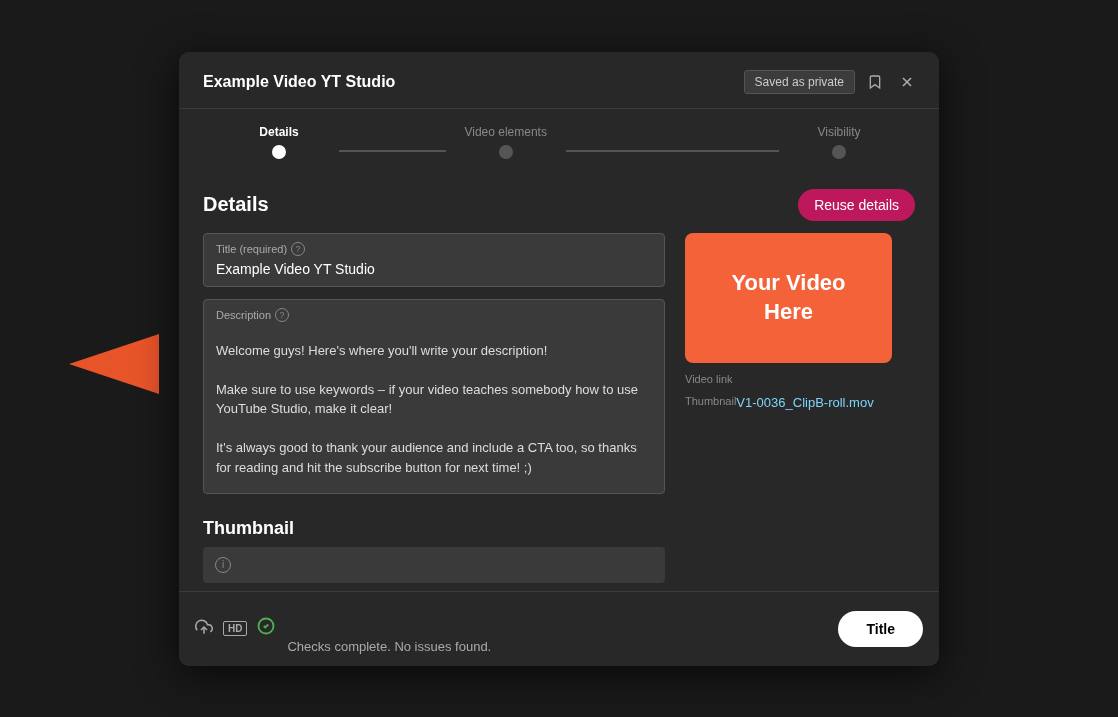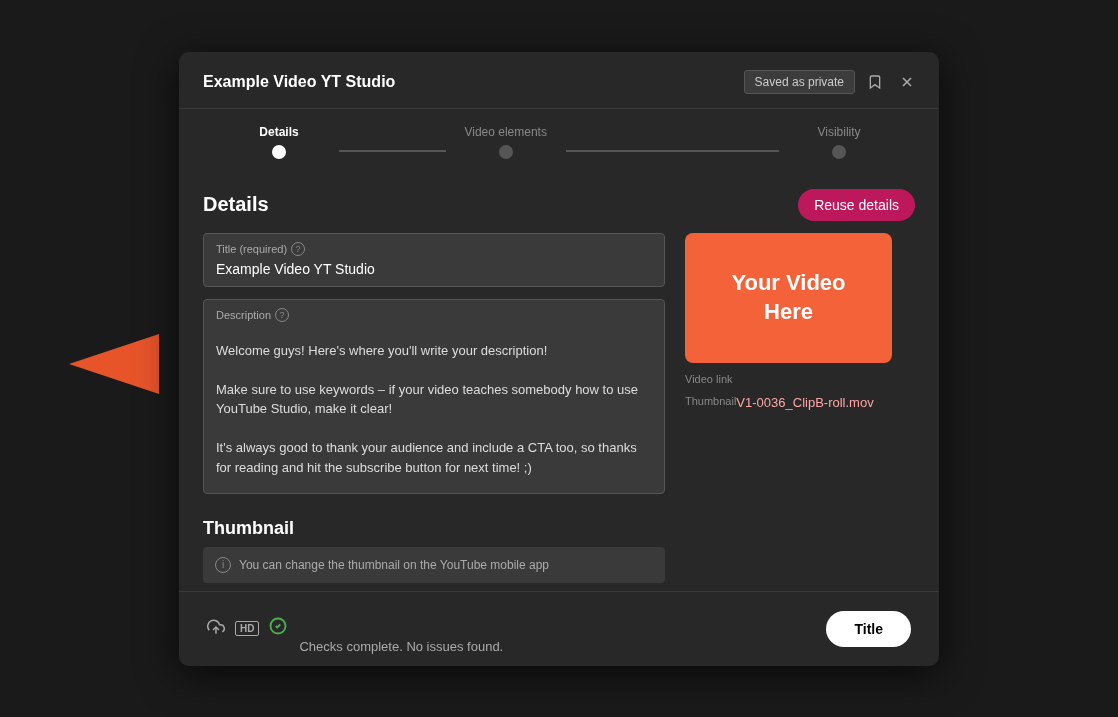--- a/index.html
+++ b/index.html
@@ -269,21 +269,21 @@
       font-size: 11px;
       color: #888;
     }
     .meta-value {
       font-size: 13px;
       color: #4a9eff;
       display: flex;
       align-items: center;
       gap: 6px;
     }
-    .meta-value.plain { color: #fca5a5; }
+    .meta-value.plain { color: #7dd3fc; }
     .copy-btn {
       background: none;
       border: none;
       cursor: pointer;
       color: #aaa;
       font-size: 14px;
       padding: 2px;
     }
 
     
@@ -316,21 +316,21 @@
       display: flex;
       align-items: center;
       justify-content: center;
       flex-shrink: 0;
     }
 
     
     .modal-footer {
       display: flex;
       align-items: center;
-      padding: 12px 28px;
+      padding: 12px 16px;
       background: #282828;
       border-top: 1px solid #3a3a3a;
       gap: 12px;
     }
     .footer-icons {
       display: flex;
       align-items: center;
       gap: 10px;
     }
     .footer-icon {
@@ -448,21 +448,20 @@
 
 Make sure to use keywords – if your video teaches somebody how to use YouTube Studio, make it clear!
 
 It's always good to thank your audience and include a CTA too, so thanks for reading and hit the subscribe button for next time! ;)</textarea>
           </div>
 
           <div class="thumbnail-section">
             <div class="thumbnail-title">Thumbnail</div>
             <div class="thumbnail-notice">
               <div class="info-icon">i</div>
-              <span>You can change the thumbnail on the YouTube mobile app</span>
             </div>
           </div>
 
         </div>
 
         <div class="right-col">
 
           <div class="video-preview">
             <div class="video-placeholder-text">Your Video<br>Here</div>
           </div>

